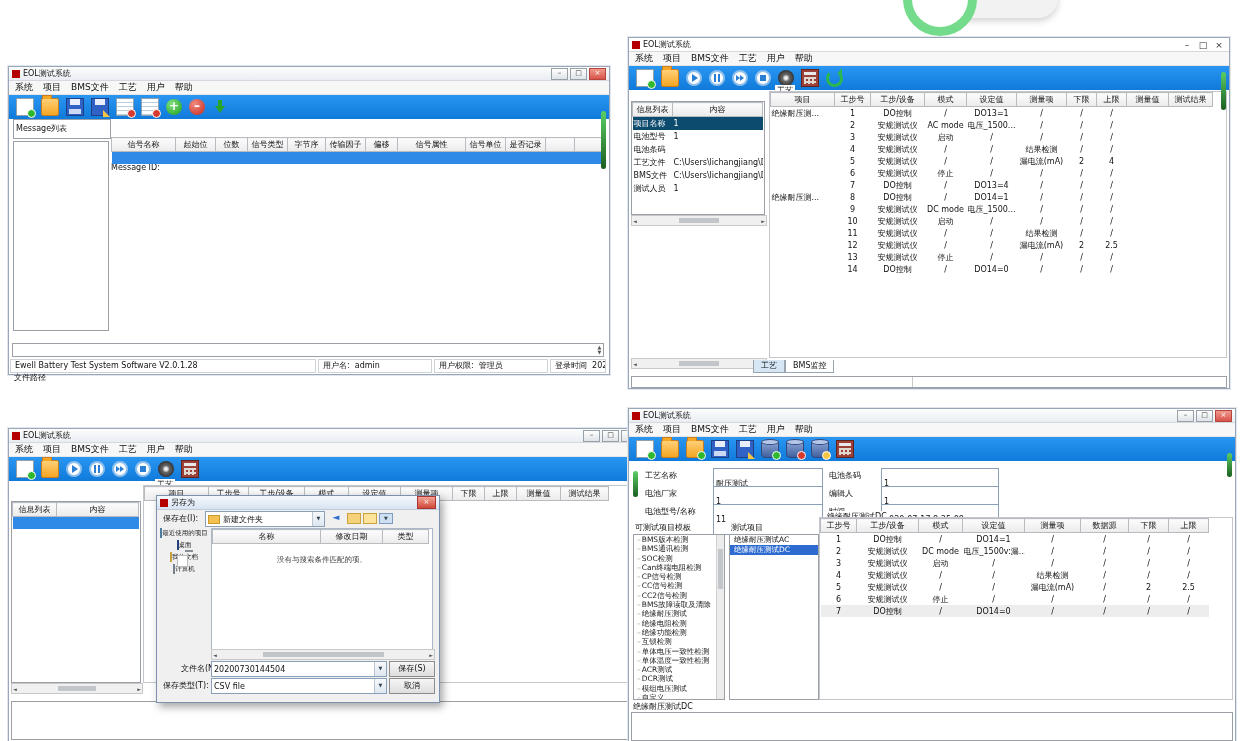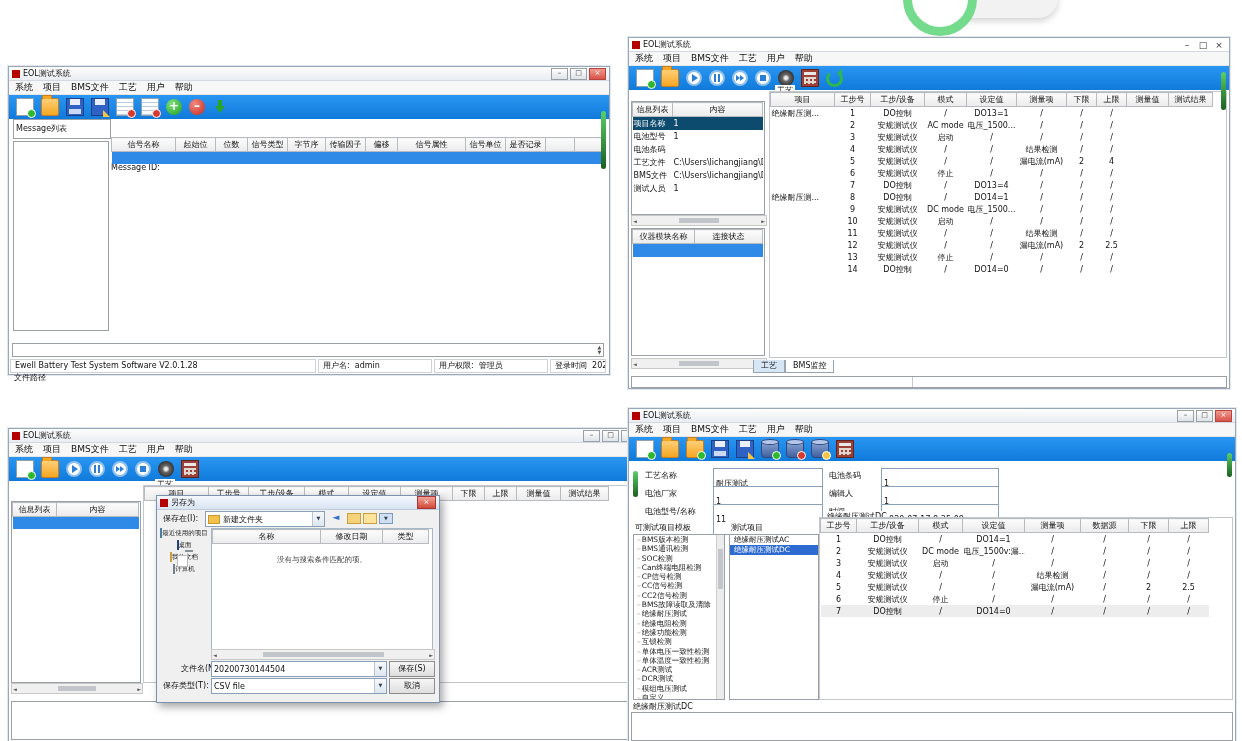--- a/index.html
+++ b/index.html
@@ -320,40 +320,20 @@
             <td>1</td>
           </tr>
         </tbody>
     </table>
   </div>
   <div class="hscroll" style="left:2px;top:177px;width:132px;">
     <span>◄</span>
       <span class="hthumb"></span>
       <span>►</span>
   </div>
-  <div class="panelbox" style="left:2px;top:190px;width:132px;height:126px;">
-    <table class="mod-tbl" style="width:130px;">
-      <colgroup>
-          <col style="width:62px">
-          <col style="width:68px">
-        </colgroup>
-      <thead>
-          <tr>
-            <th>仪器模块名称</th>
-            <th>连接状态</th>
-          </tr>
-        </thead>
-      <tbody>
-          <tr>
-            <td></td>
-            <td></td>
-          </tr>
-        </tbody>
-    </table>
-  </div>
   <div class="hscroll" style="left:2px;top:320px;width:132px;">
     <span>◄</span>
       <span class="hthumb"></span>
       <span>►</span>
   </div>
 
   <div class="glegend" style="left:146px;top:47px;">工艺</div>
   <div class="group" style="left:140px;top:53px;width:456px;height:265px;">
     <table class="leftcol" style="width:454px;">
       <colgroup>

